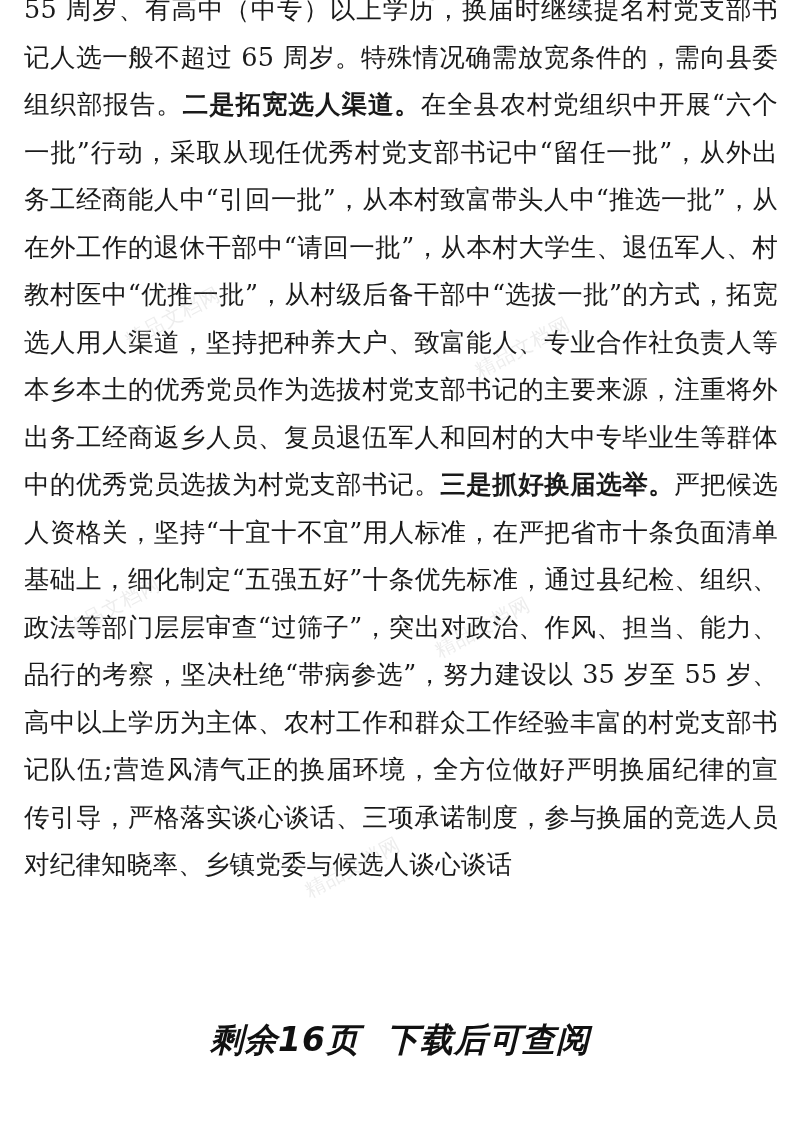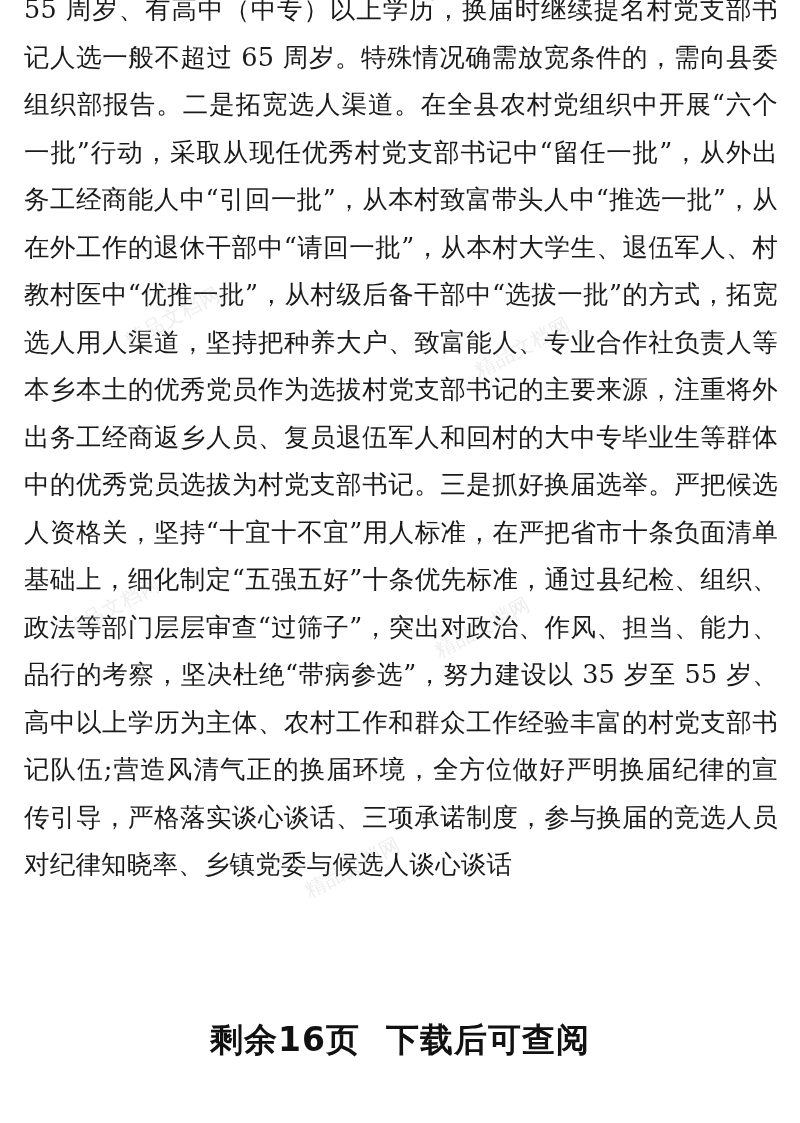--- a/index.html
+++ b/index.html
@@ -38,21 +38,21 @@
     line-height: 47.5px;
     color: #1a1a1a;
     text-align: justify;
     text-justify: inter-ideograph;
     letter-spacing: 0.2px;
     font-family: "DejaVu Serif", "Liberation Serif", serif;
     font-weight: 400;
   }
 
   .para b {
-    font-weight: 400;
+    font-weight: 700;
   }
 
   
   .watermarks {
     position: absolute;
     inset: 0;
     pointer-events: none;
     overflow: hidden;
   }
   .wm {
@@ -75,20 +75,21 @@
     position: absolute;
     left: 0;
     right: 0;
     top: 1018px;
     text-align: center;
     font-family: "DejaVu Sans", "Liberation Sans", sans-serif;
     font-size: 33px;
     font-weight: 700;
     color: #111111;
     letter-spacing: 1px;
+    font-style: italic;
   }
   .footer-cta .gap {
     display: inline-block;
     width: 26px;
   }
 </style>
 </head>
 <body>
 
 <div class="page">

